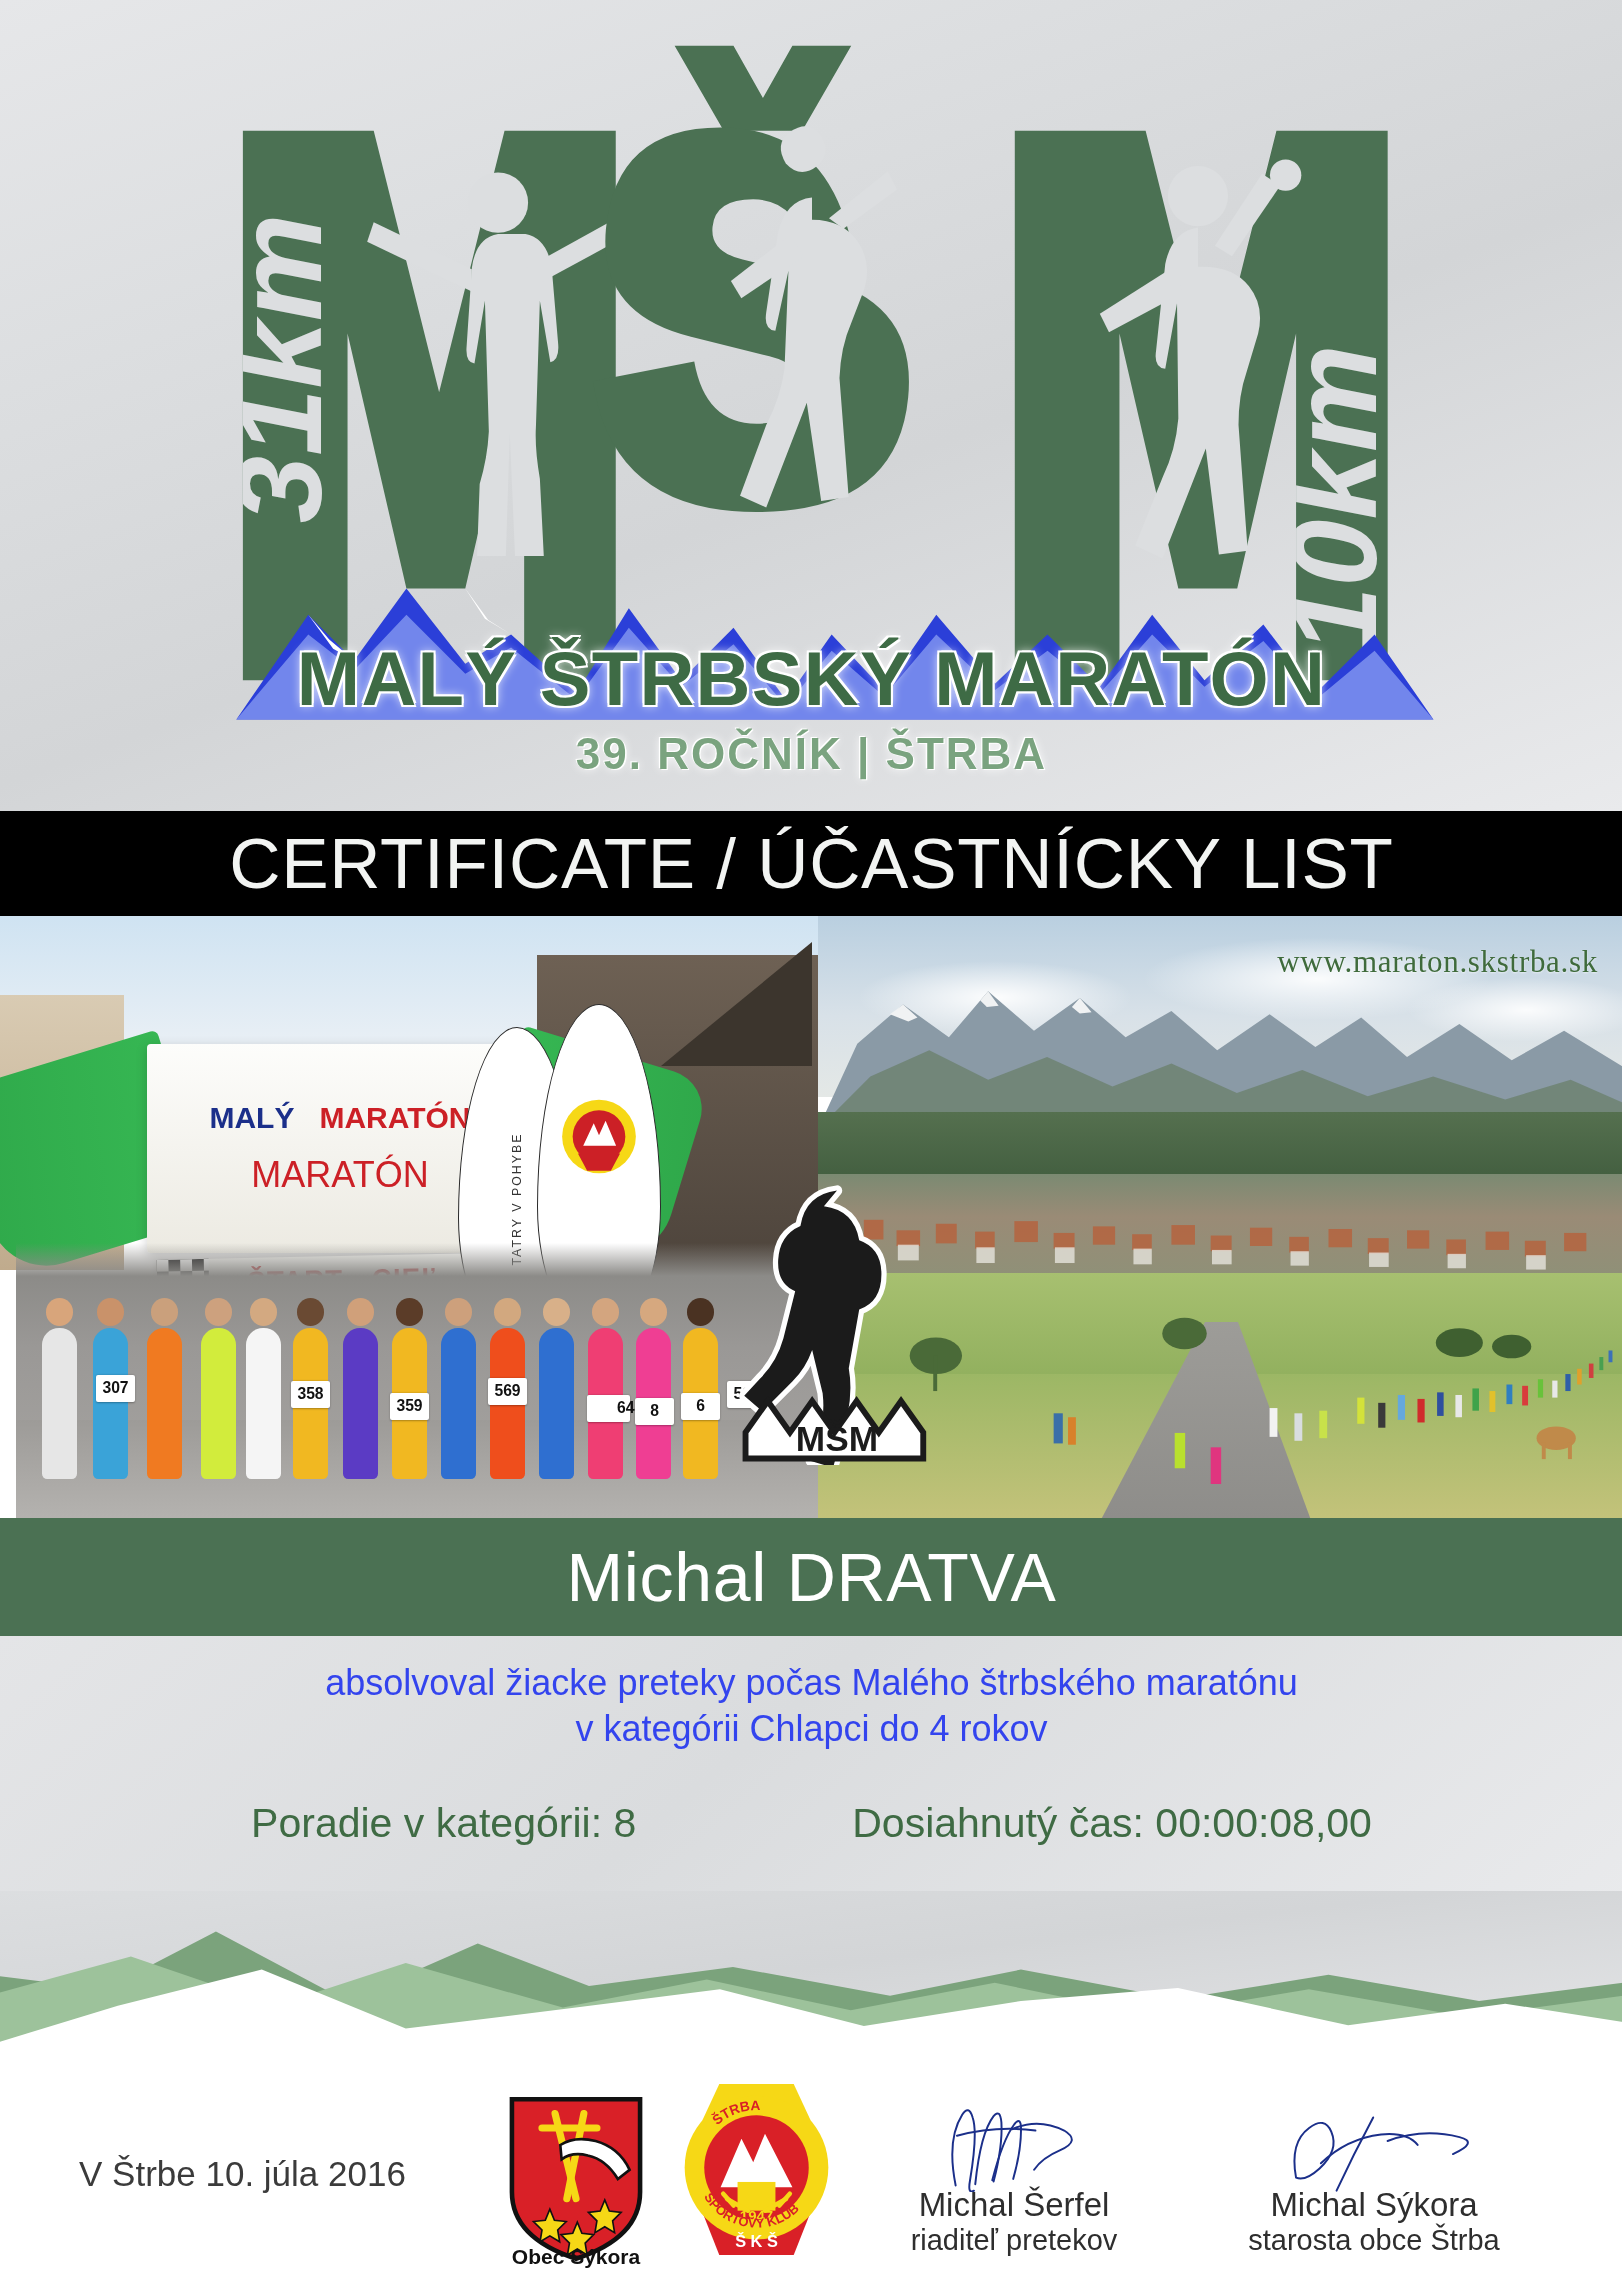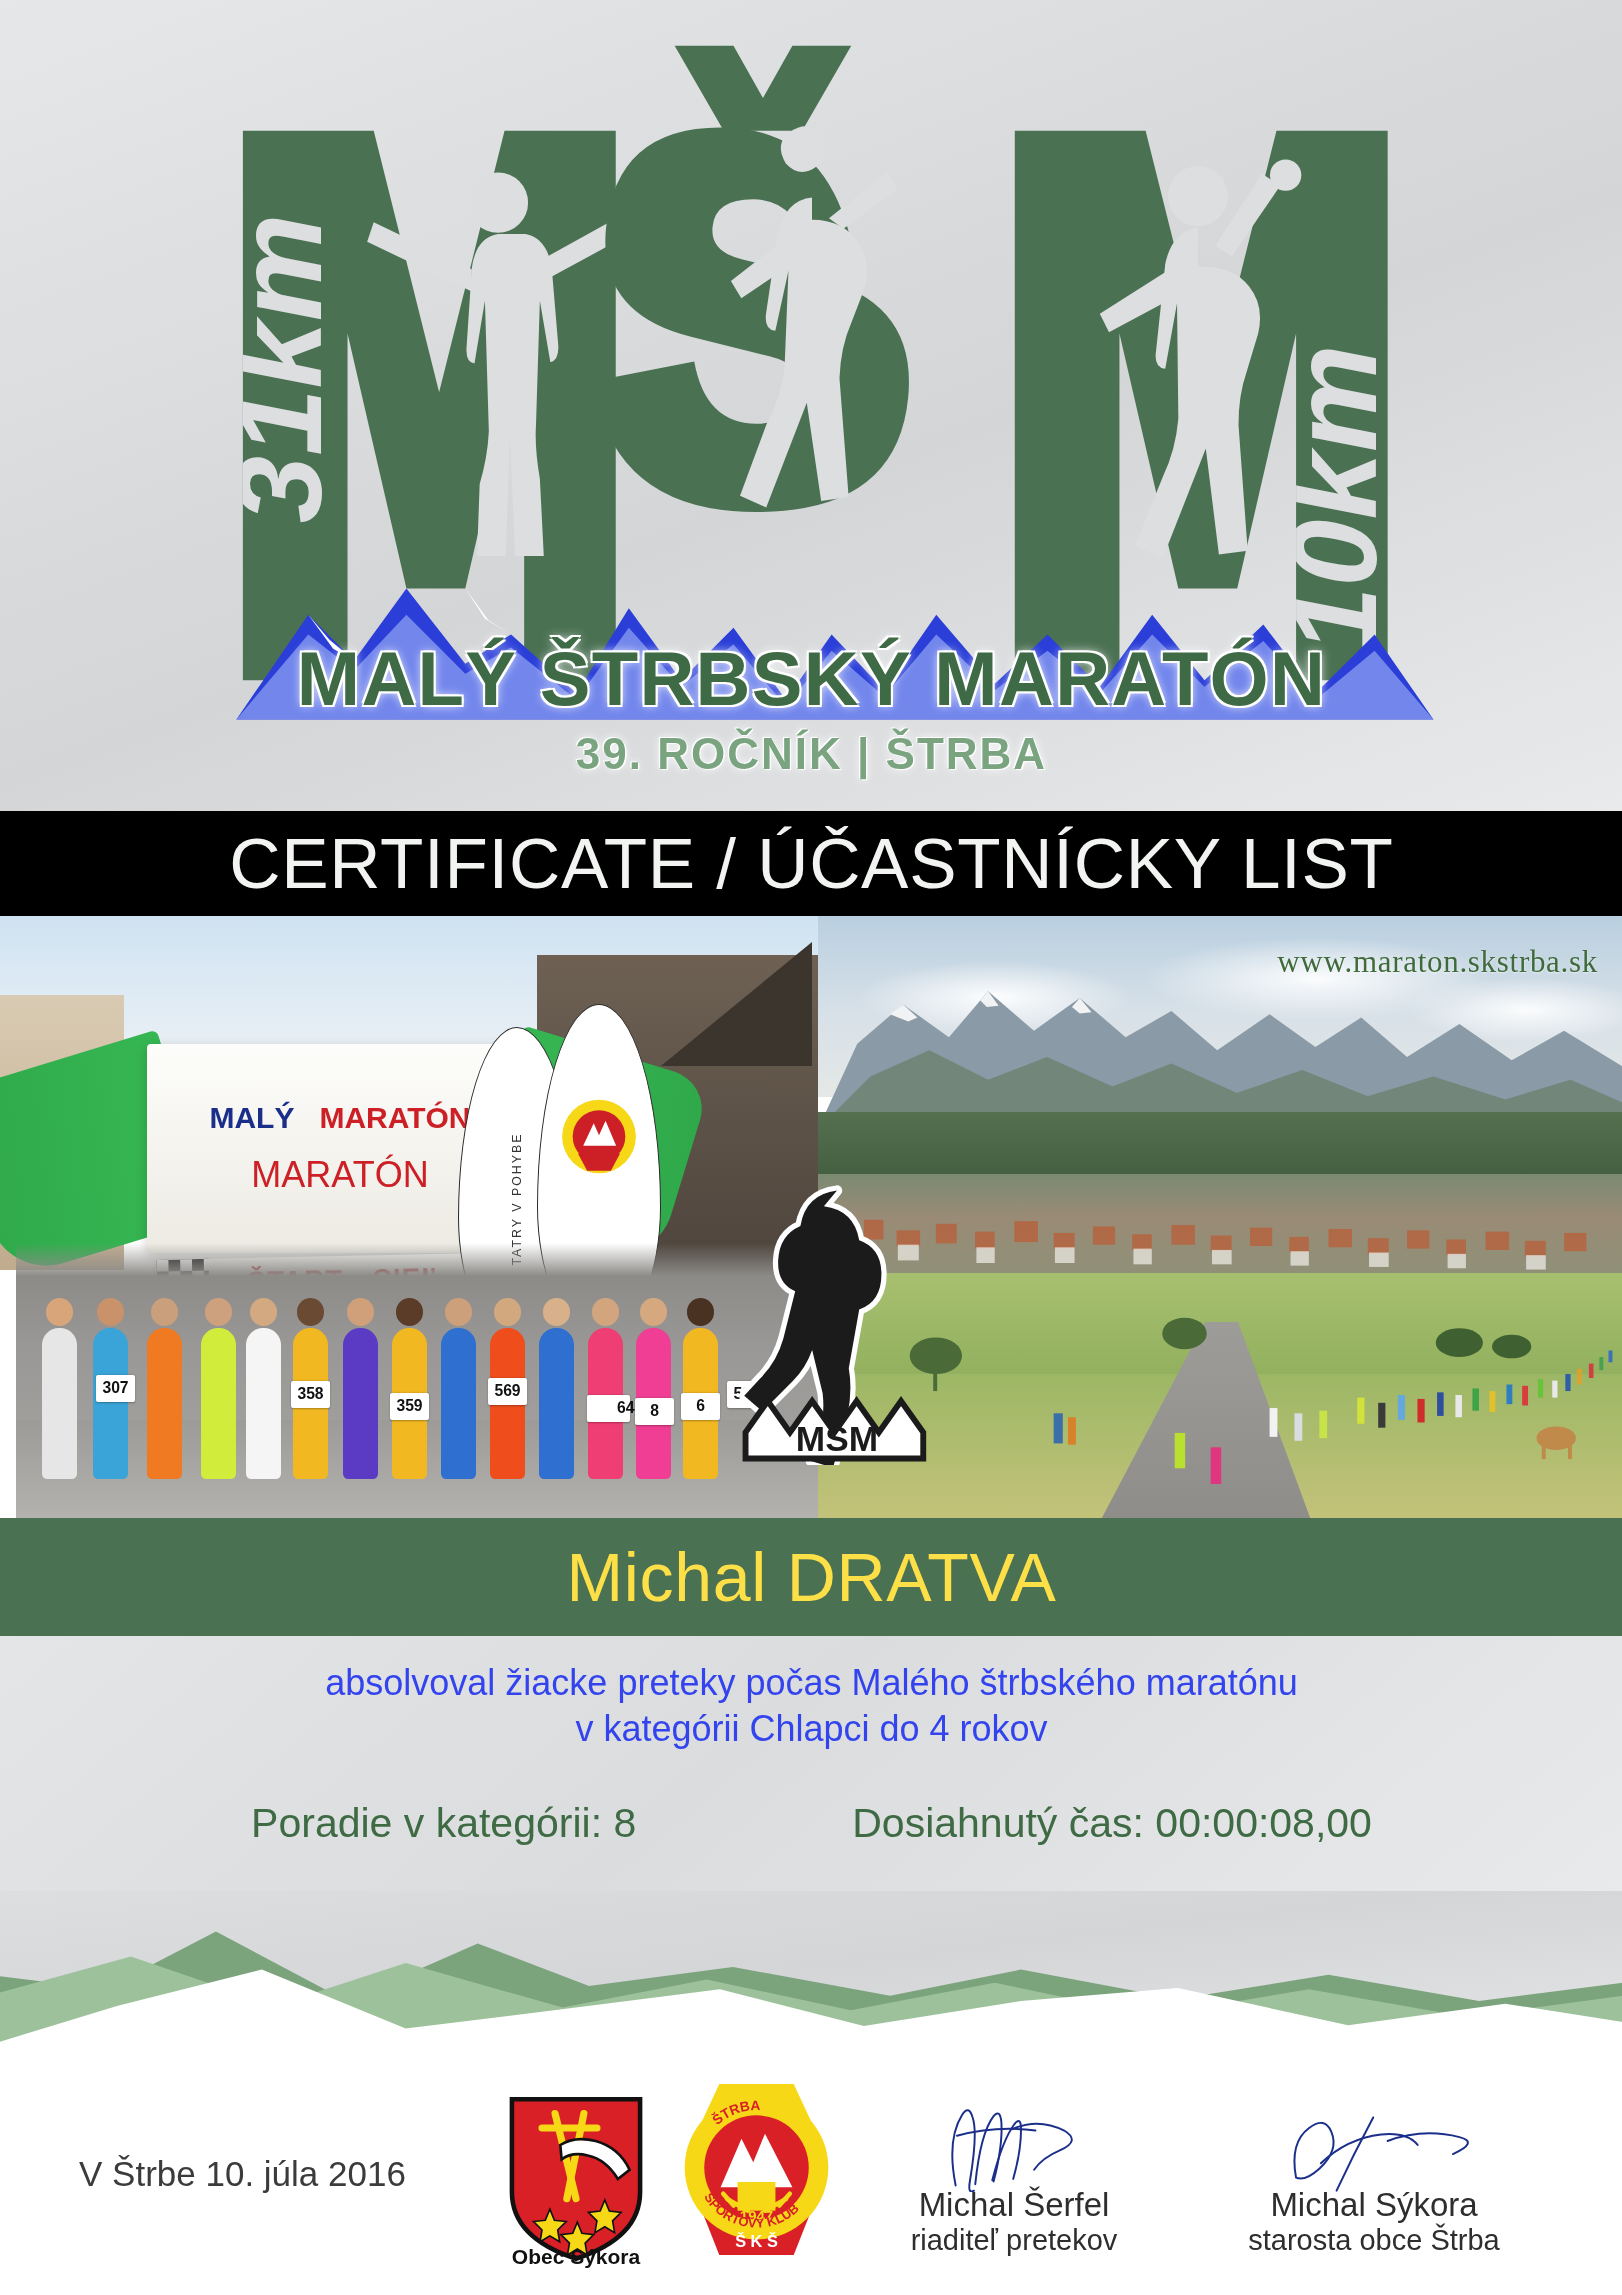--- a/index.html
+++ b/index.html
@@ -157,21 +157,21 @@
   .msm-emblem {
     position:absolute; left:739px; top:1171px; width:196px; height:294px;
     z-index:5;
   }
 
   
   .name-band {
     position:absolute; left:0; top:1518px; width:1623px; height:118px;
     background:#4b7153; display:flex; align-items:center; justify-content:center;
   }
-  .name-text { color:#fde047; font-size:68px; font-weight:400; letter-spacing:0.7px; }
+  .name-text { color:#ffffff; font-size:68px; font-weight:400; letter-spacing:0.7px; }
 
   
   .body-zone {
     position:absolute; left:0; top:1636px; width:1623px; height:275px;
     background:linear-gradient(140deg,#e4e5e7 0%,#dadcde 45%,#e9eaec 100%);
   }
   .desc {
     position:absolute; left:0; top:23.6px; width:1623px;
     text-align:center; color:#3344ee; line-height:1.30; font-size:36px;
   }

